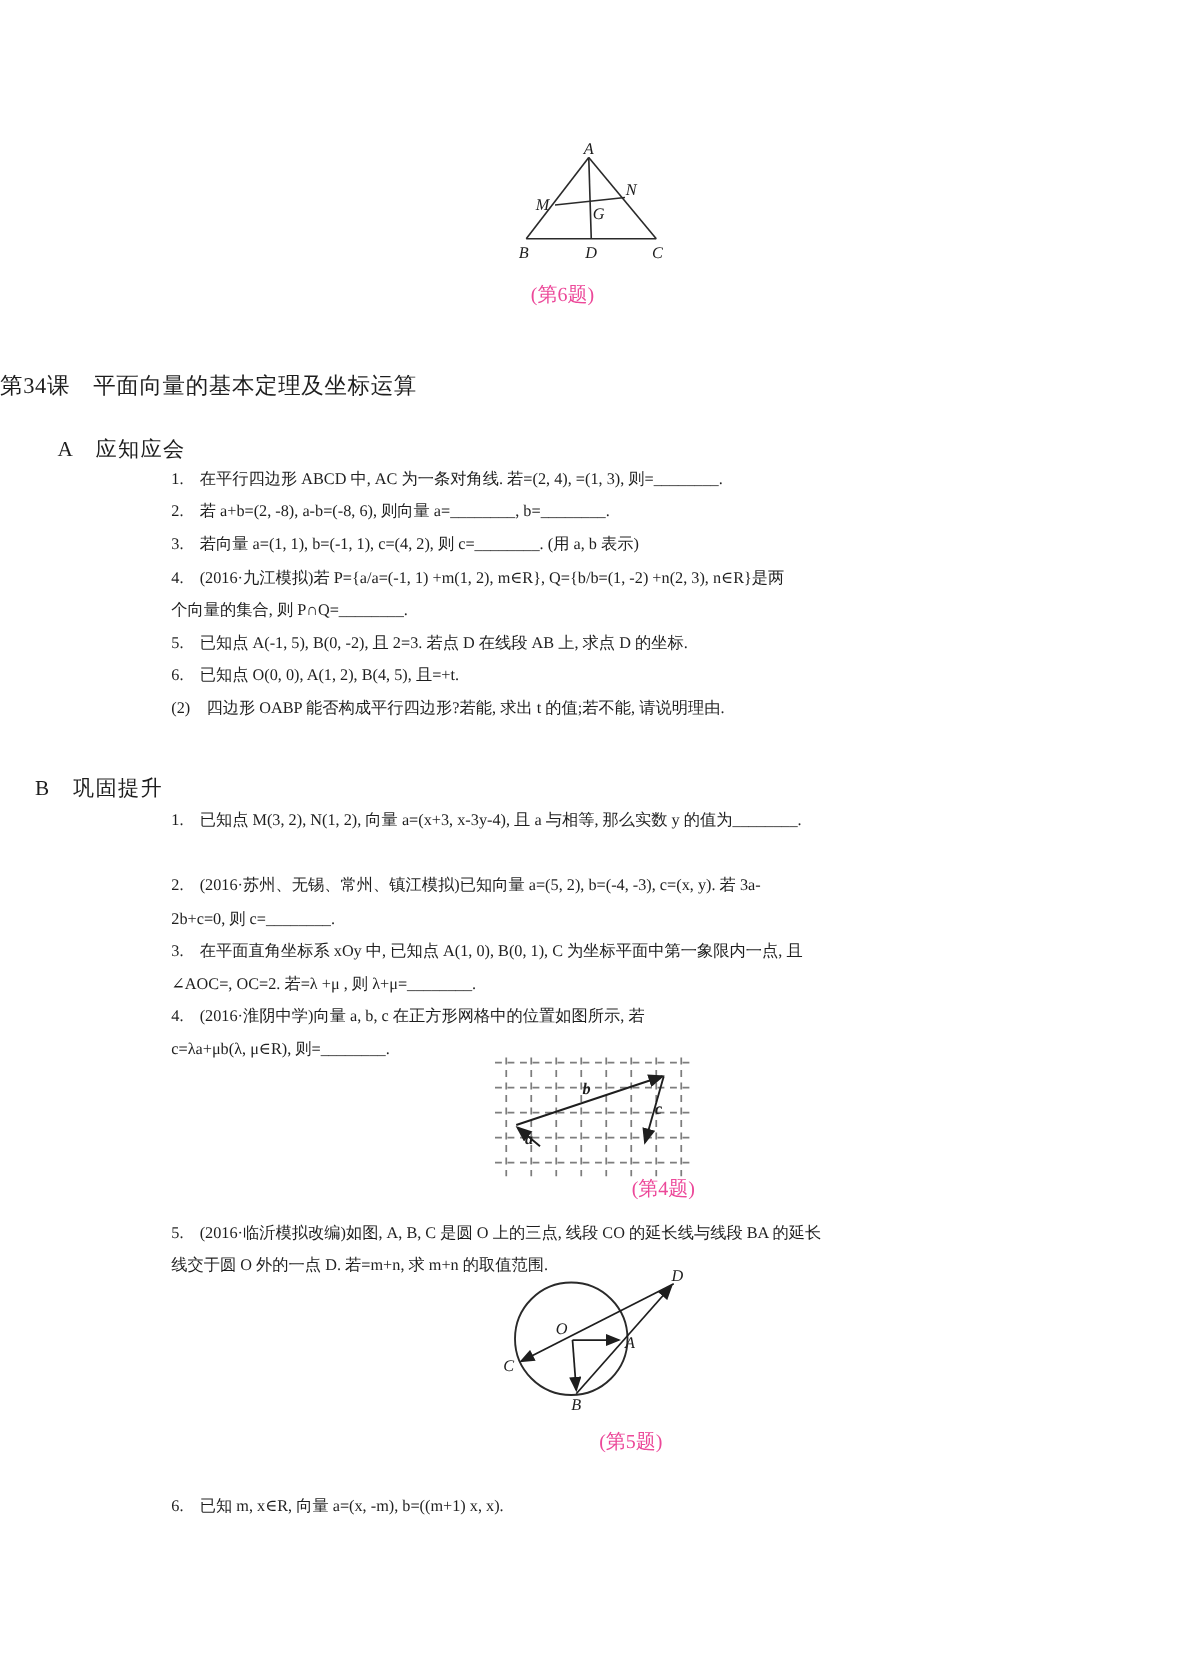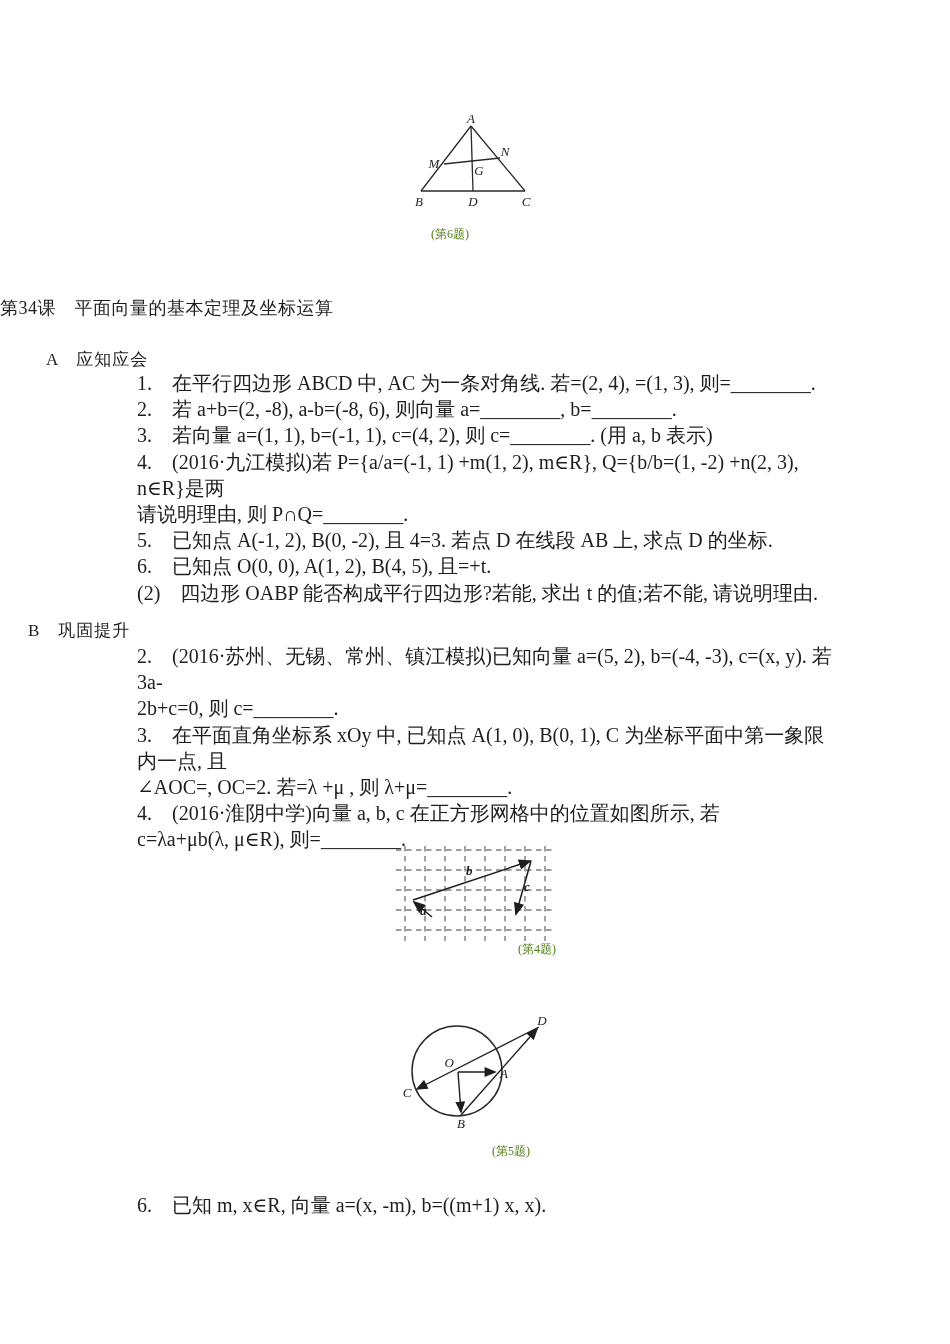--- a/index.html
+++ b/index.html
@@ -9,38 +9,38 @@
     height: 1344px;
     margin: 0 auto;
     background: #ffffff;
     color: #1e1e1e;
     font-family: "Liberation Serif", "DejaVu Serif", serif;
     overflow: hidden;
   }
   .abs { position: absolute; }
   .textline {
     white-space: pre-wrap;
-    font-size: 20px;
+    font-size: 13px;
     line-height: 26.2px;
     color: #1e1e1e;
   }
   .lines-block { width: 700px; }
   .gap-after { margin-bottom: 26.2px; }
   .centered { left: 0; width: 950px; text-align: left; }
   .title {
     font-size: 18px;
     letter-spacing: 0.5px;
   }
   .section-heading {
     font-size: 17px;
     letter-spacing: 1px;
   }
   .fig-caption {
-    font-size: 12px;
-    color: #4d7c0f;
+    font-size: 16px;
+    color: #ec4899;
   }
   svg { display: block; }
   .fig-label {
     font-family: "Liberation Serif", "DejaVu Serif", serif;
     font-style: italic;
     font-size: 13px;
     fill: #1e1e1e;
   }
   .vec-label {
     font-family: "Liberation Serif", "DejaVu Serif", serif;
@@ -77,29 +77,30 @@
 
   <div class="abs centered title" style="top:296px;">第34课　平面向量的基本定理及坐标运算</div>
 
   <div class="abs centered section-heading" style="top:348px;padding-left:46px;">A　应知应会</div>
 
   <div class="abs lines-block" style="left:137px; top:370px;">
     <div class="textline">1.　在平行四边形 ABCD 中, AC 为一条对角线. 若=(2, 4), =(1, 3), 则=________.</div>
     <div class="textline">2.　若 a+b=(2, -8), a-b=(-8, 6), 则向量 a=________, b=________.</div>
     <div class="textline">3.　若向量 a=(1, 1), b=(-1, 1), c=(4, 2), 则 c=________. (用 a, b 表示)</div>
     <div class="textline">4.　(2016·九江模拟)若 P={a/a=(-1, 1) +m(1, 2), m∈R}, Q={b/b=(1, -2) +n(2, 3), n∈R}是两</div>
-    <div class="textline">请说明理由, 则 P∩Q=________.</div>
-    <div class="textline">5.　已知点 A(-1, 2), B(0, -2), 且 4=3. 若点 D 在线段 AB 上, 求点 D 的坐标.</div>
+    <div class="textline">个向量的集合, 则 P∩Q=________.</div>
+    <div class="textline">5.　已知点 A(-1, 5), B(0, -2), 且 2=3. 若点 D 在线段 AB 上, 求点 D 的坐标.</div>
     <div class="textline">6.　已知点 O(0, 0), A(1, 2), B(4, 5), 且=+t.</div>
     <div class="textline">(2)　四边形 OABP 能否构成平行四边形?若能, 求出 t 的值;若不能, 请说明理由.</div>
   </div>
 
   <div class="abs centered section-heading" style="top:619px;padding-left:28px;">B　巩固提升</div>
 
   <div class="abs lines-block" style="left:137px; top:643px;">
+    <div class="textline gap-after">1.　已知点 M(3, 2), N(1, 2), 向量 a=(x+3, x-3y-4), 且 a 与相等, 那么实数 y 的值为________.</div>
     <div class="textline">2.　(2016·苏州、无锡、常州、镇江模拟)已知向量 a=(5, 2), b=(-4, -3), c=(x, y). 若 3a-</div>
     <div class="textline">2b+c=0, 则 c=________.</div>
     <div class="textline">3.　在平面直角坐标系 xOy 中, 已知点 A(1, 0), B(0, 1), C 为坐标平面中第一象限内一点, 且</div>
     <div class="textline">∠AOC=, OC=2. 若=λ +μ , 则 λ+μ=________.</div>
     <div class="textline">4.　(2016·淮阴中学)向量 a, b, c 在正方形网格中的位置如图所示, 若</div>
     <div class="textline">c=λa+μb(λ, μ∈R), 则=________.</div>
   </div>
 
   <div class="abs" style="left:396px; top:845px;">
     <svg width="160" height="98" viewBox="0 0 160 98">
@@ -128,20 +129,24 @@
         <line x1="17" y1="55" x2="134" y2="16" marker-end="url(#arrow)"></line>
         <line x1="135" y1="16" x2="120" y2="69" marker-end="url(#arrow)"></line>
       </g>
       <text class="vec-label" x="24" y="70">a</text>
       <text class="vec-label" x="70" y="30">b</text>
       <text class="vec-label" x="128" y="46">c</text>
     </svg>
   </div>
   <div class="abs fig-caption" style="left:396px; top:941px; width:160px; text-align:right;">(第4题)</div>
 
+  <div class="abs lines-block" style="left:137px; top:973px;">
+    <div class="textline">5.　(2016·临沂模拟改编)如图, A, B, C 是圆 O 上的三点, 线段 CO 的延长线与线段 BA 的延长</div>
+    <div class="textline">线交于圆 O 外的一点 D. 若=m+n, 求 m+n 的取值范围.</div>
+  </div>
 
   <div class="abs" style="left:396px; top:1016px;">
     <svg width="160" height="120" viewBox="0 0 160 120">
       <circle cx="61" cy="55" r="45" stroke="#2a2a2a" stroke-width="1.5" fill="none"></circle>
       <g stroke="#1e1e1e" stroke-width="1.4" fill="none">
         <line x1="143" y1="11" x2="21" y2="73" marker-end="url(#arrow)"></line>
         <line x1="62" y1="56" x2="99" y2="56" marker-end="url(#arrow)"></line>
         <line x1="62" y1="56" x2="65" y2="96" marker-end="url(#arrow)"></line>
         <line x1="65" y1="99" x2="141" y2="13" marker-end="url(#arrow)"></line>
       </g>

